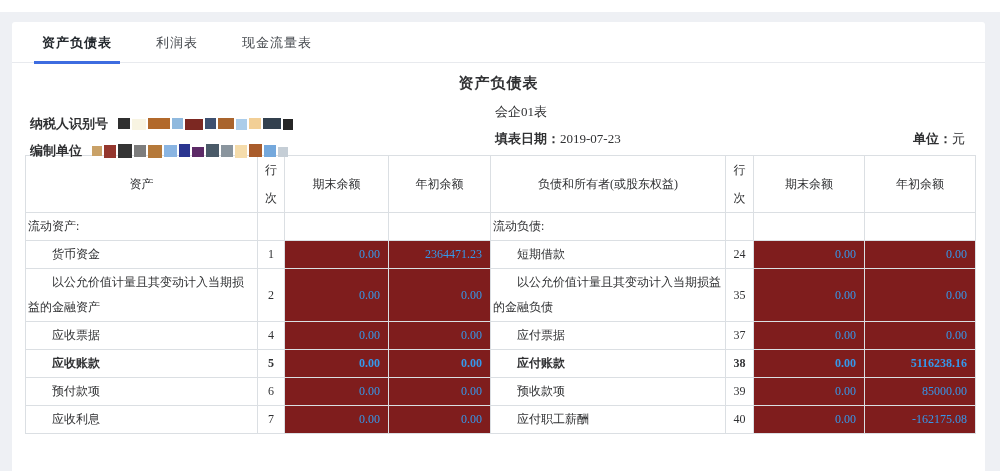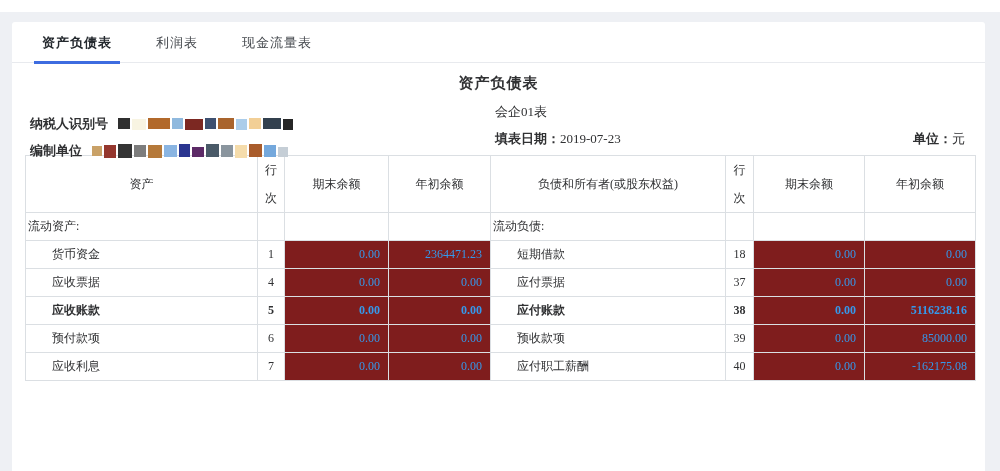--- a/index.html
+++ b/index.html
@@ -134,21 +134,31 @@
           <td class="ln"></td>
           <td class="val"></td>
           <td class="val"></td>
         </tr>
         <tr style="height: 27px;">
           <td class="nm ind">货币资金</td>
           <td class="ln">1</td>
           <td class="val filled">0.00</td>
           <td class="val filled">2364471.23</td>
           <td class="nm ind">短期借款</td>
-          <td class="ln">18</td>
+          <td class="ln">24</td>
+          <td class="val filled">0.00</td>
+          <td class="val filled">0.00</td>
+        </tr>
+        <tr style="height: 53px;">
+          <td class="nm ind">以公允价值计量且其变动计入当期损益的金融资产</td>
+          <td class="ln">2</td>
+          <td class="val filled">0.00</td>
+          <td class="val filled">0.00</td>
+          <td class="nm ind">以公允价值计量且其变动计入当期损益的金融负债</td>
+          <td class="ln">35</td>
           <td class="val filled">0.00</td>
           <td class="val filled">0.00</td>
         </tr>
         <tr style="height: 26px; margin-top: 20px;">
           <td class="nm ind">应收票据</td>
           <td class="ln">4</td>
           <td class="val filled">0.00</td>
           <td class="val filled">0.00</td>
           <td class="nm ind">应付票据</td>
           <td class="ln">37</td>

